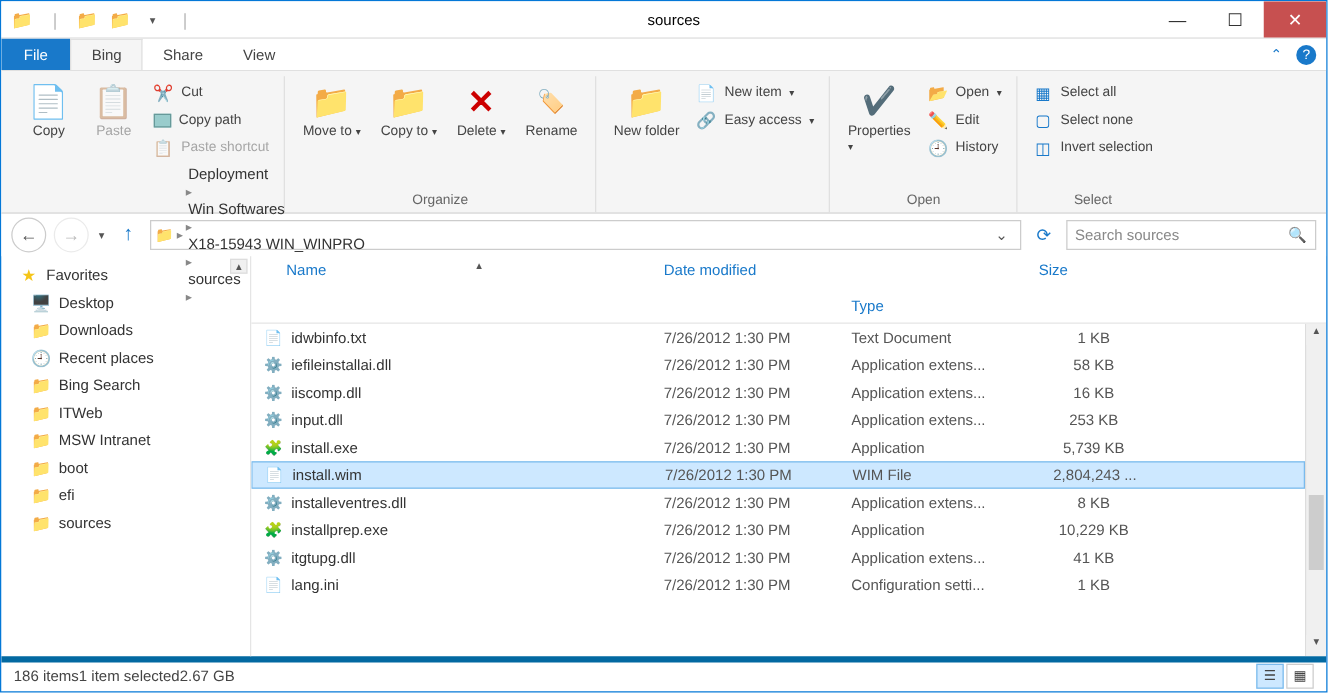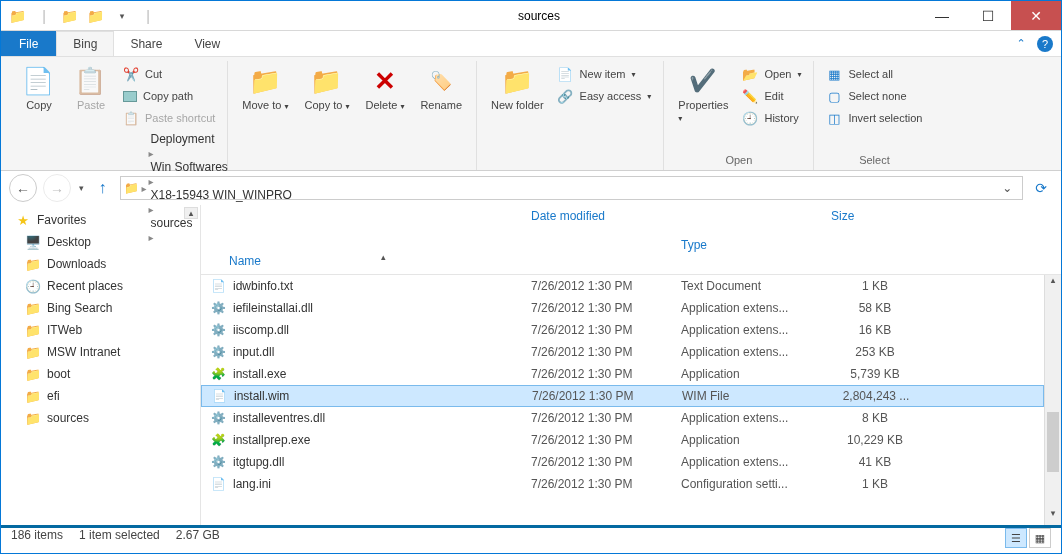--- a/index.html
+++ b/index.html
@@ -45,33 +45,33 @@
 .content { display: flex; height: 320px; }
 .sidebar { width: 200px; border-right: 1px solid #e5e5e5; overflow-y: auto; position: relative; }
 .sidebar-inner { padding: 4px 0; }
 .side-item { display: flex; align-items: center; gap: 6px; padding: 3px 8px 3px 24px; font-size: 12px; color: #333; }
 .side-item.fav { padding-left: 14px; font-size: 12px; }
 .side-icon { width: 16px; height: 16px; display: flex; align-items: center; justify-content: center; font-size: 13px; }
 .tree-collapse { position: absolute; right: 2px; top: 2px; width: 14px; background: #f0f0f0; border: 1px solid #ddd; text-align: center; font-size: 9px; color: #555; }
 .filelist { flex: 1; display: flex; flex-direction: column; overflow: hidden; position: relative; }
 .cols { display: flex; border-bottom: 1px solid #e5e5e5; font-size: 12px; color: #1979ca; padding: 4px 0 6px 0; }
 .cols .sort-ind { position: absolute; left: 180px; top: -2px; font-size: 9px; color: #555; }
-.col-name { width: 330px; padding-left: 28px; position: relative; margin-top: 45px; }
+.col-name { width: 330px; padding-left: 28px; position: relative; }
 .col-date { width: 150px; }
 .col-type { width: 150px; margin-top: 29px; }
 .col-size { width: 100px; text-align: left; }
 .rows { flex: 1; overflow-y: auto; }
 .row { display: flex; align-items: center; font-size: 12px; color: #333; padding: 3px 0; }
 .row.selected { background: #cde8ff; border: 1px solid #7abaec; padding: 2px 0; }
 .row .c-name { width: 330px; padding-left: 10px; display: flex; align-items: center; gap: 6px; }
 .row .c-date { width: 150px; color: #555; }
 .row .c-type { width: 150px; color: #555; white-space: nowrap; overflow: hidden; text-overflow: ellipsis; }
 .row .c-size { width: 100px; text-align: center; padding-right: 12px; color: #555; }
 .file-icon { width: 16px; height: 16px; display: flex; align-items: center; justify-content: center; font-size: 12px; }
-.statusbar { height: 26px; border-top: 3px solid #0369a1; display: flex; font-size: 12px; color: #444; padding: 0 10px; gap: 16px; }
+.statusbar { height: 26px; border-top: 5px solid #0369a1; display: flex; align-items: center; font-size: 12px; color: #444; padding: 0 10px; }
 .statusbar .spacer { flex: 1; }
 .view-btns { display: flex; gap: 2px; }
 .view-btn { width: 22px; height: 20px; border: 1px solid #ccc; display: flex; align-items: center; justify-content: center; font-size: 11px; }
 .view-btn.active { background: #cde8ff; border-color: #7abaec; }
 .chev-down { font-size: 8px; }
 .scrollbar-v { width: 17px; background: #f0f0f0; border-left: 1px solid #ddd; display: flex; flex-direction: column; }
 .sb-btn { height: 17px; text-align: center; font-size: 9px; color: #555; background: #f0f0f0; }
 .sb-thumb { background: #cdcdcd; margin: 0 2px; }
 </style>
 </head>
@@ -145,20 +145,21 @@
       </div>
       <div class="rbtn-v">
         <div class="ricon" style="color:#c00;font-weight:bold">✕</div>
         <span><span>Delete</span> <span class="chev-down">▾</span></span>
       </div>
       <div class="rbtn-v">
         <div class="ricon" style="font-size:18px">🏷️</div>
         <span>Rename</span>
       </div>
     </div>
+    <div class="rgroup-label">Organize</div>
   </div>
 
   <div class="rgroup">
     <div class="rgroup-body">
       <div class="rbtn-v">
         <div class="ricon">📁</div>
         <span style="text-align:center;line-height:1.1">New folder</span>
       </div>
       <div style="display:flex;flex-direction:column;gap:0;padding-top:2px">
         <div class="rbtn-s">
@@ -227,20 +228,24 @@
   <div class="nav-dd">▾</div>
   <div class="nav-up">↑</div>
   <div class="addr-bar">
     <span>📁</span>
     <span class="crumb-sep">▸</span>
     <span id="crumbs"><span class="crumb">Deployment</span><span class="crumb-sep">▸</span><span class="crumb">Win Softwares</span><span class="crumb-sep">▸</span><span class="crumb">X18-15943 WIN_WINPRO</span><span class="crumb-sep">▸</span><span class="crumb">sources</span><span class="crumb-sep">▸</span></span>
     <div class="addr-spacer"></div>
     <div class="addr-dd">⌄</div>
   </div>
   <div class="refresh">⟳</div>
+  <div class="search">
+    <input placeholder="Search sources" style="">
+    <span style="color:#888">🔍</span>
+  </div>
 </div>
 
 <div class="content">
   <div class="sidebar">
     <div class="tree-collapse">▴</div>
     <div class="sidebar-inner" id="sidebar-items">
       <div class="side-item fav">
         <span class="side-icon" style="color:#f5c518">★</span>
         <span>Favorites</span>
       </div>

